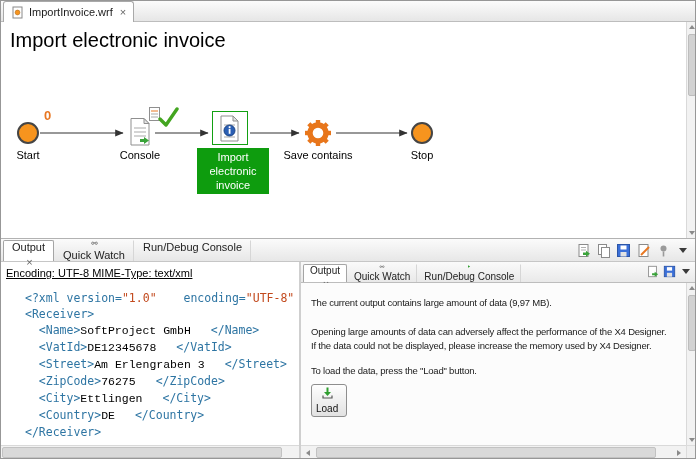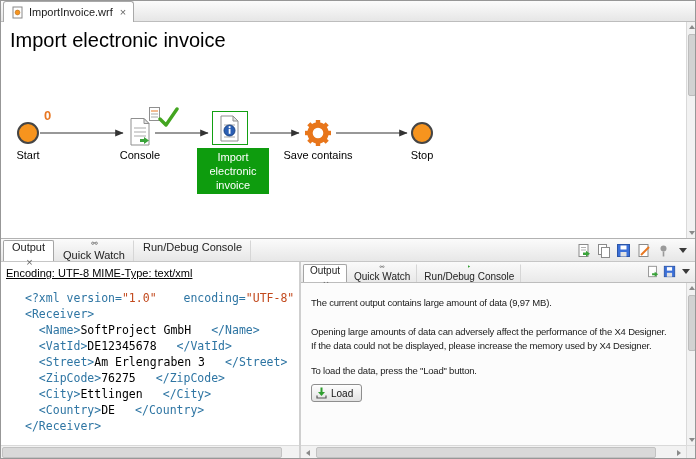--- a/index.html
+++ b/index.html
@@ -54,41 +54,41 @@
   .tb-icon { width:16px; height:16px; display:flex; align-items:center; justify-content:center; cursor:pointer; }
   .dd-tri { width:0; height:0; border-left:4px solid transparent; border-right:4px solid transparent; border-top:5px solid #3a3a3a; }
 
   
   .left-panel { position:absolute; top:262px; left:0; width:299px; height:183px; background:#fff; overflow:hidden; }
   .encoding-line { padding:5px 5px 3px 6px; font-size:11px; color:#000;text-decoration:underline; }
   .xml-code { position:absolute; top:24px; left:0; right:0; bottom:0; padding:4px 5px;
     font-family:"DejaVu Sans Mono", monospace; font-size:11.5px; line-height:16px; white-space:pre; }
   .x-tag { color:#2E75A3;margin-left:20px; }
   .x-val { color:#C2491D; }
-  .x-txt { color:#000000; }
+  .x-txt { color:#000000;font-family:Liberation Mono, monospace; }
   .left-hscroll { top:445px; left:0; width:299px; }
 
   .splitter { position:absolute; top:262px; left:299px; width:2px; height:197px; background:#cfcfcf; cursor:col-resize; z-index:10; }
 
   
   .right-panel { position:absolute; top:262px; left:301px; width:395px; height:197px; background:#fcfcfc; overflow:hidden; }
   .right-tabbar { position:absolute; top:0; left:0; right:0; height:21px;
     background:linear-gradient(#fafafa,#e9e9e9); border-bottom:1px solid #bdbdbd; }
   .right-tabbar .tabs-row { padding-left:2px; }
   .right-tabbar .btab { font-size:10px; height:18px; padding:0 6px; gap:3px; }
   .mini-toolbar { position:absolute; right:3px; top:2px; display:flex; align-items:center; gap:3px; }
   .mini-toolbar .tb-icon { width:14px; height:14px; }
   .right-content { position:absolute; top:21px; left:0; right:10px; bottom:14px; background:#fcfcfc;
     padding:14px 8px 0 10px; font-size:9.5px; letter-spacing:-0.2px; color:#1a1a1a; }
   .msg-notice { margin-bottom:18px; }
   .msg-warn { margin-bottom:3px; }
   .msg-instruction { margin-top:14px; margin-bottom:8px; }
   .load-btn { display:inline-flex; align-items:center; gap:4px; padding:2px 8px 2px 4px;
     border:1px solid #8e8e8e; border-radius:3px; background:linear-gradient(#fefefe,#e2e2e2);
-    font-size:10px; letter-spacing:0; color:#111; cursor:pointer; }
+    font-size:10px; letter-spacing:0; color:#111; cursor:pointer;flex-direction:column; }
   .right-vscroll { top:21px; right:0; bottom:14px; height:auto; }
   .right-hscroll { bottom:0; left:0; width:385px; }
   .corner-box { position:absolute; right:0; bottom:0; width:10px; height:14px; background:#efefef; border-left:1px solid #dcdcdc; border-top:1px solid #dcdcdc; }
 </style>
 </head>
 <body>
 
 <div class="window">
 
   <div class="editor-tabbar">

